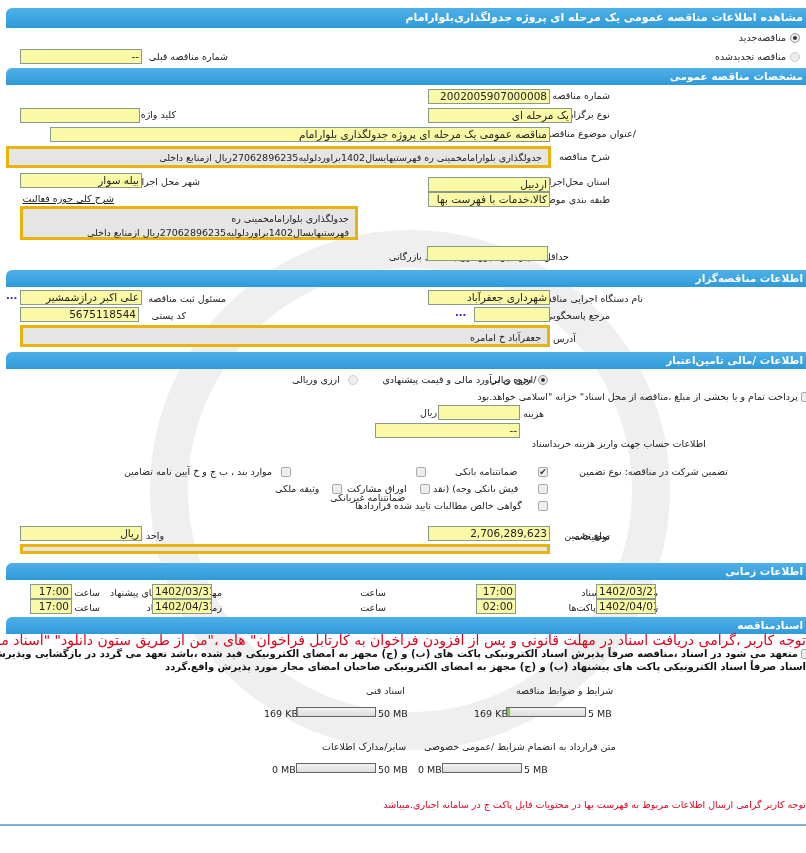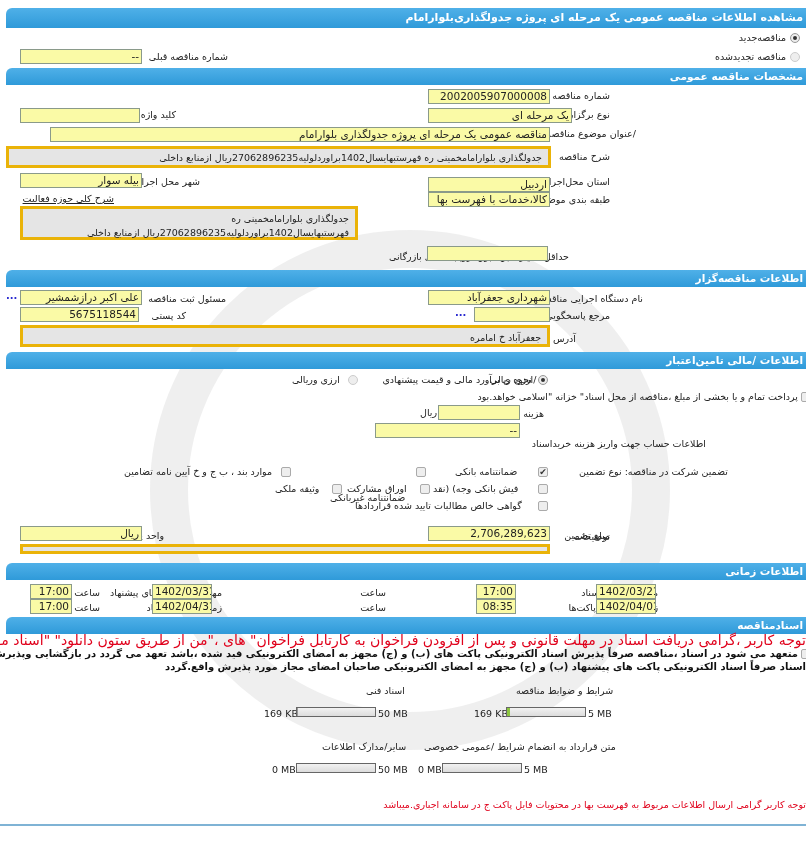--- a/index.html
+++ b/index.html
@@ -143,21 +143,21 @@
 <div class="fld ltr" style="left:476px;top:584px;width:40px;">17:00</div>
 
 <div class="lbl" style="right:584px;top:586px;">مهلت       ارسال  پاکتهای پیشنهاد</div>
 <div class="fld ltr" style="left:152px;top:584px;width:60px;">1402/03/31</div>
 <div class="lbl" style="right:706px;top:586px;">ساعت</div>
 <div class="fld ltr" style="left:30px;top:584px;width:42px;">17:00</div>
 
 <div class="lbl" style="right:148px;top:601px;">زمان  بازگشایی پاکت‌ها</div>
 <div class="fld ltr" style="left:596px;top:599px;width:60px;">1402/04/01</div>
 <div class="lbl" style="right:420px;top:601px;">ساعت</div>
-<div class="fld ltr" style="left:476px;top:599px;width:40px;">08:35</div>
+<div class="fld ltr" style="left:476px;top:599px;width:40px;">02:00</div>
 
 <div class="lbl" style="right:584px;top:601px;">زمان       اعتبار پیشنهاد</div>
 <div class="fld ltr" style="left:152px;top:599px;width:60px;">1402/04/31</div>
 <div class="lbl" style="right:706px;top:601px;">ساعت</div>
 <div class="fld ltr" style="left:30px;top:599px;width:42px;">17:00</div>
 
 <div class="bar" style="top:617px;">اسنادمناقصه</div>
 
 <div class="lbl red" style="right:0;top:633px;font-size:14px;">توجه کاربر ،گرامی دریافت اسناد در مهلت قانونی و پس از افزودن فراخوان به کارتابل فراخوان" های ،"من از طریق ستون دانلود" "اسناد موجود در این ،کارتابل امکانپذیر می.باشد</div>
 <div class="chk" style="right:-5px;top:649px;"></div>

